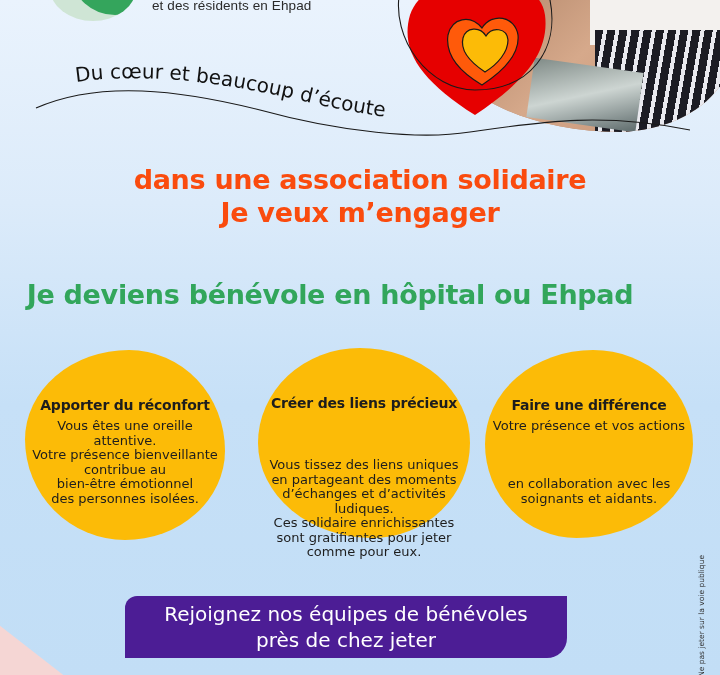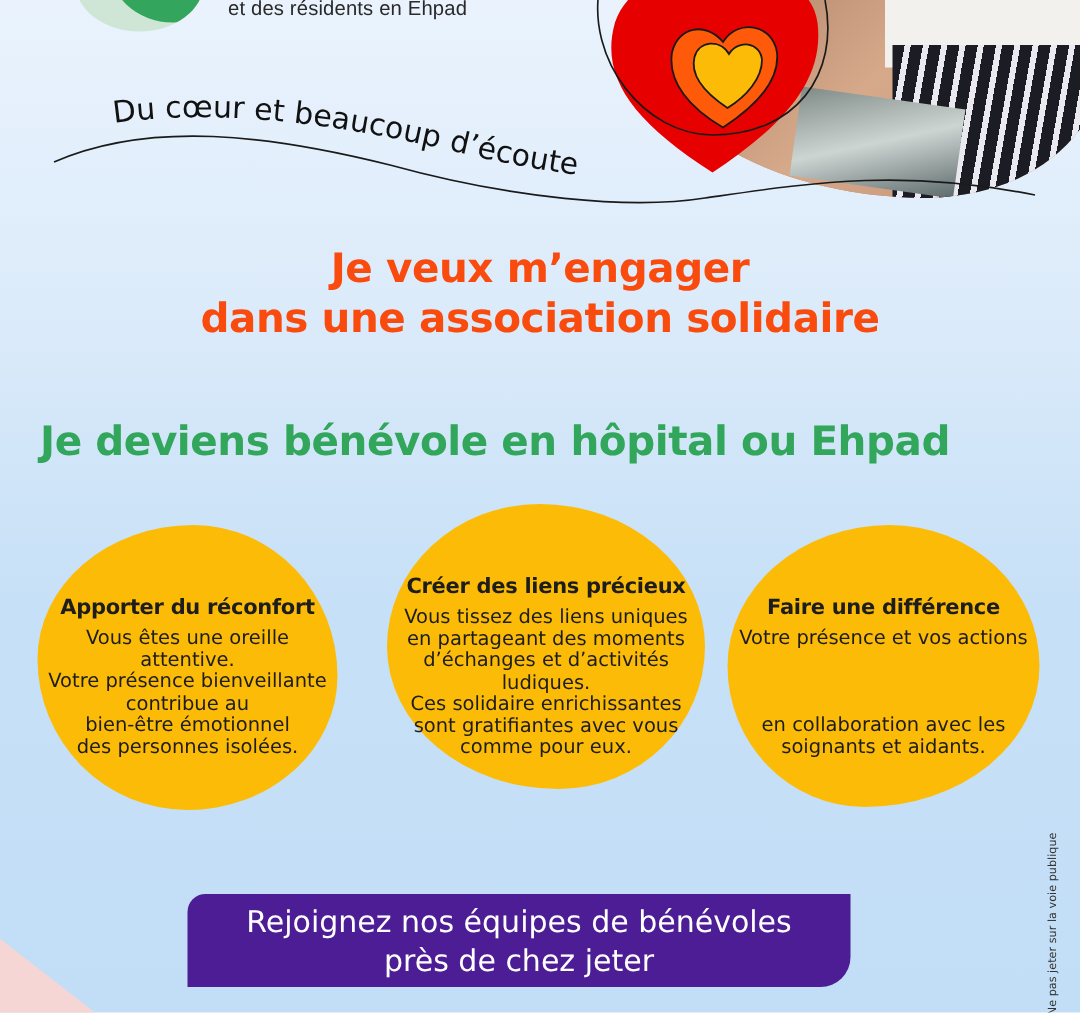--- a/index.html
+++ b/index.html
@@ -57,21 +57,21 @@
       font-family: "DejaVu Sans", sans-serif; letter-spacing: -0.3px;
     }
     .blob {
       position: absolute; background: #fcbb07;
       display: flex; flex-direction: column; align-items: center;
       text-align: center; color: #1d1d1d;
     }
     .blob h3 { font-size: 14px; font-weight: bold; margin-bottom: 6px; font-family: "DejaVu Sans", sans-serif; letter-spacing: -0.2px; }
     .blob p { font-size: 13px; line-height: 14.5px; font-family: "DejaVu Sans", sans-serif; }
     .blob1 { left: 25px; top: 350px; width: 200px; height: 190px; border-radius: 52% 48% 50% 50% / 47% 53% 47% 53%; padding-top: 47px; }
-    .blob2 { left: 258px; top: 336px; width: 212px; height: 190px; border-radius: 48% 52% 46% 54% / 50% 50% 50% 50%; padding-top: 47px; }
+    .blob2 { left: 258px; top: 348px; width: 212px; height: 190px; border-radius: 48% 52% 46% 54% / 50% 50% 50% 50%; padding-top: 47px; gap: 41px; }
     .blob3 { left: 485px; top: 350px; width: 208px; height: 188px; border-radius: 52% 48% 56% 44% / 50% 50% 50% 50%; padding-top: 47px; }
     .blob1 p, .blob2 p, .blob3 p { width: 100%; }
     .cta {
       position: absolute; left: 125px; top: 596px; width: 442px; height: 62px;
       background: #4c1d95; color: #ffffff;
       border-radius: 12px 0 20px 0;
       display: flex; flex-direction: column; align-items: center; justify-content: center;
       font-size: 20px; line-height: 26px; font-family: "DejaVu Sans", sans-serif; font-weight: normal;
       cursor: pointer;
     }
@@ -114,22 +114,22 @@
 <svg class="subtitle-curve" viewBox="0 0 720 160">
   <defs>
     <path id="sloganPath" d="M 76 82 C 160 70 250 88 320 105 C 380 118 420 122 445 118"></path>
   </defs>
   <text font-family="DejaVu Sans, sans-serif" font-size="20" fill="#111">
     <textPath href="#sloganPath">Du cœur et beaucoup d’écoute</textPath>
   </text>
 </svg>
 
 <div class="headline">
+  <div>dans une association solidaire</div>
   <div>Je veux m’engager</div>
-  <div>dans une association solidaire</div>
 </div>
 
 <div class="subheadline">Je deviens bénévole en hôpital ou Ehpad</div>
 
 <div class="blob blob1">
   <h3>Apporter du réconfort</h3>
   <p>
     <span>Vous êtes une oreille attentive.</span><br>
     <span>Votre présence bienveillante</span><br>
     <span>contribue au</span><br>
@@ -138,21 +138,21 @@
   </p>
 </div>
 
 <div class="blob blob2">
   <h3>Créer des liens précieux</h3>
   <p>
     <span>Vous tissez des liens uniques</span><br>
     <span>en partageant des moments</span><br>
     <span>d’échanges et d’activités ludiques.</span><br>
     <span>Ces solidaire enrichissantes</span><br>
-    <span>sont gratifiantes avec vous</span><br>
+    <span>sont gratifiantes pour jeter</span><br>
     <span>comme pour eux.</span>
   </p>
 </div>
 
 <div class="blob blob3">
   <h3>Faire une différence</h3>
   <p>
     <span>Votre présence et vos actions</span><br>
     <br>
     <br>

